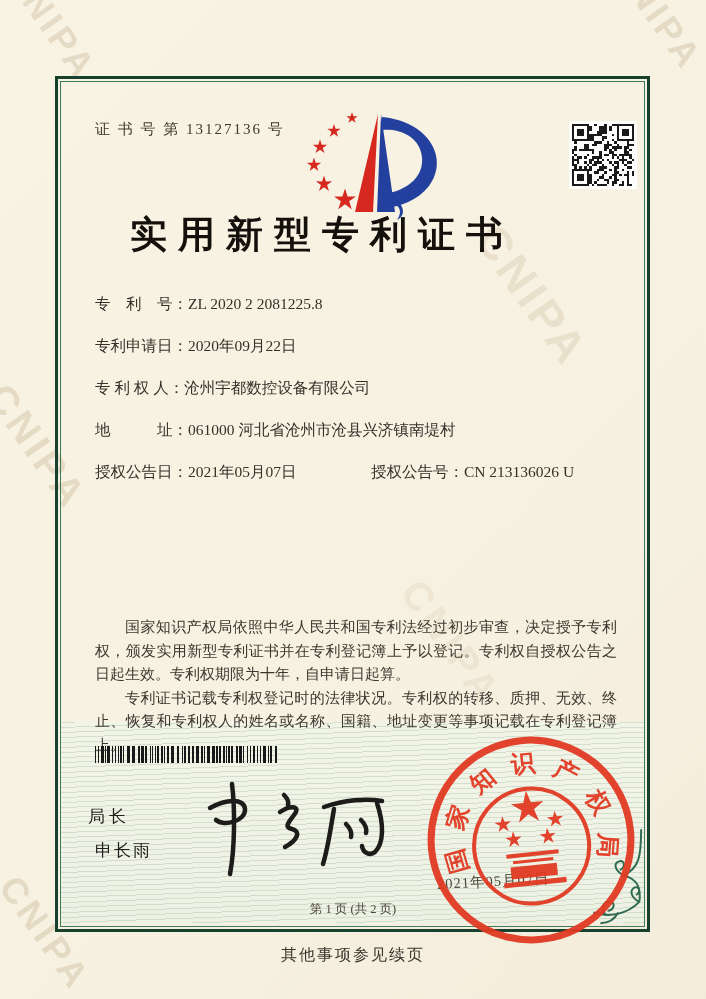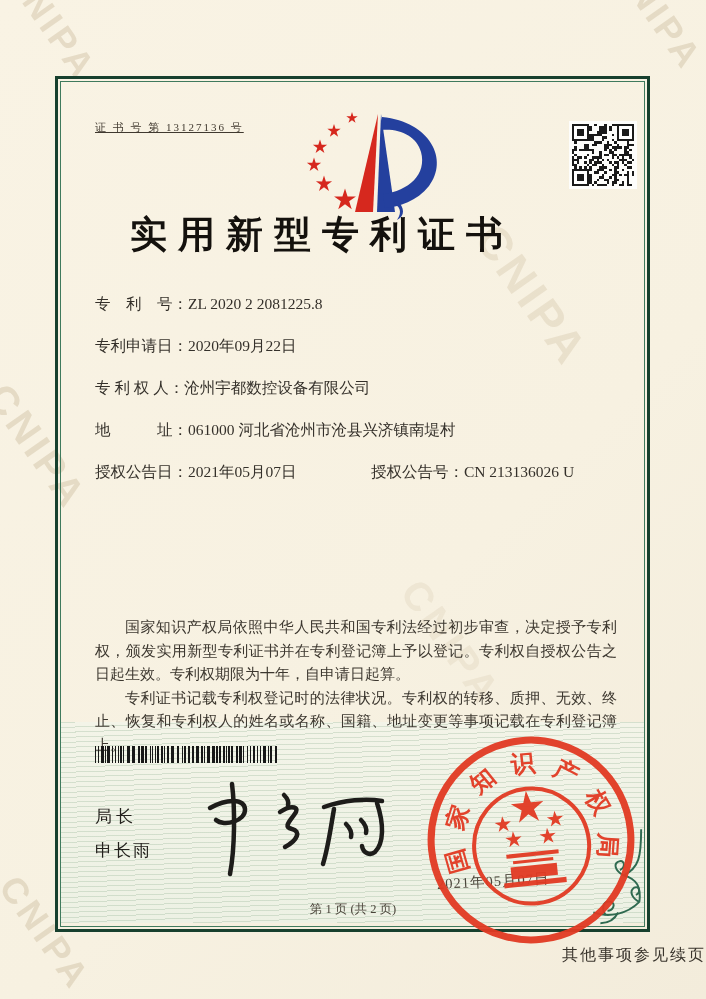--- a/index.html
+++ b/index.html
@@ -10,43 +10,43 @@
     font-weight:bold;color:rgba(186,166,128,0.30);transform:rotate(55deg);
     letter-spacing:4px;z-index:1;user-select:none;}
   .frame{position:absolute;left:55px;top:76px;width:589px;height:850px;
     border:3px solid #17402e;z-index:1;}
   .frame::after{content:"";position:absolute;inset:2px;border:1px solid #3f7a5d;}
   .band{position:absolute;left:61px;top:722px;width:583px;height:201px;z-index:1;
     background:
       repeating-linear-gradient(178deg, rgba(106,150,112,0.22) 0 1px, rgba(0,0,0,0) 1px 5px),
       linear-gradient(180deg,#f3f4e8 0%,#edf1e4 100%);}
   .z{position:absolute;z-index:3;}
-  .cert-no{left:95px;top:120px;font-size:11px;letter-spacing:2px;color:#40392f;text-decoration:underline;}
+  .cert-no{left:95px;top:120px;font-size:15px;letter-spacing:2px;color:#40392f;}
   .logo{left:293px;top:108px;}
   .qr{left:569px;top:121px;width:68px;height:68px;background:#fdfdfb;padding:3px;box-sizing:border-box;}
   .title{left:0;top:210px;width:644px;text-align:center;font-size:37px;font-weight:bold;
     letter-spacing:11px;color:#14110d;}
   .fields{left:95px;top:293px;width:525px;font-size:15.5px;color:#34302a;}
   .frow{height:42px;line-height:22px;white-space:nowrap;}
   .frow .pair1{display:inline-block;min-width:272px;}
   .paras{left:95px;top:581px;width:522px;font-size:15px;line-height:23.5px;
     color:#3c372f;text-align:justify;margin-top:35px;}
   .paras p{margin:0;text-indent:2em;}
   .barcode{left:95px;top:746px;}
-  .role{left:95px;top:805px;font-size:17px;color:#23211d;letter-spacing:4px;
+  .role{left:88px;top:805px;font-size:17px;color:#23211d;letter-spacing:4px;
     font-family:"Liberation Sans","DejaVu Sans",sans-serif;}
   .dname{left:95px;top:839px;font-size:17px;color:#23211d;letter-spacing:2px;
     font-family:"Liberation Sans","DejaVu Sans",sans-serif;text-align:center;}
   .sig{left:188px;top:776px;}
   .seal-date{left:437px;top:872px;font-size:14.5px;color:#4c473c;letter-spacing:1px;
     transform:rotate(-3deg);z-index:3;}
   .seal{left:420px;top:729px;z-index:4;transform:rotate(-6deg);opacity:0.95;}
   .ornament{left:588px;top:828px;z-index:2;}
   .pageinfo{left:0;top:901px;width:706px;text-align:center;font-size:12.5px;color:#4a443a;z-index:3;}
-  .footnote{left:0;top:945px;width:706px;text-align:right;font-size:16px;color:#3a352d;
+  .footnote{left:0;top:945px;width:706px;text-align:center;font-size:16px;color:#3a352d;
     letter-spacing:2px;z-index:3;}
   svg text.ring{font-family:"Liberation Serif","DejaVu Serif",serif;font-weight:bold;}
 </style>
 </head>
 <body>
 
 <div class="page">
 
   <svg width="0" height="0" style="position:absolute">
     <defs>

